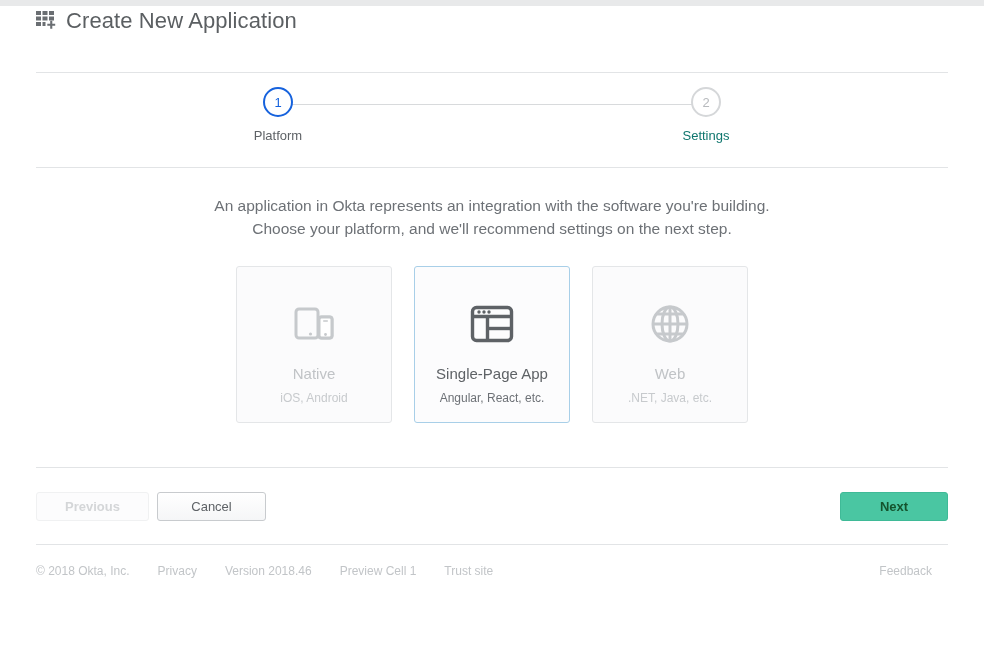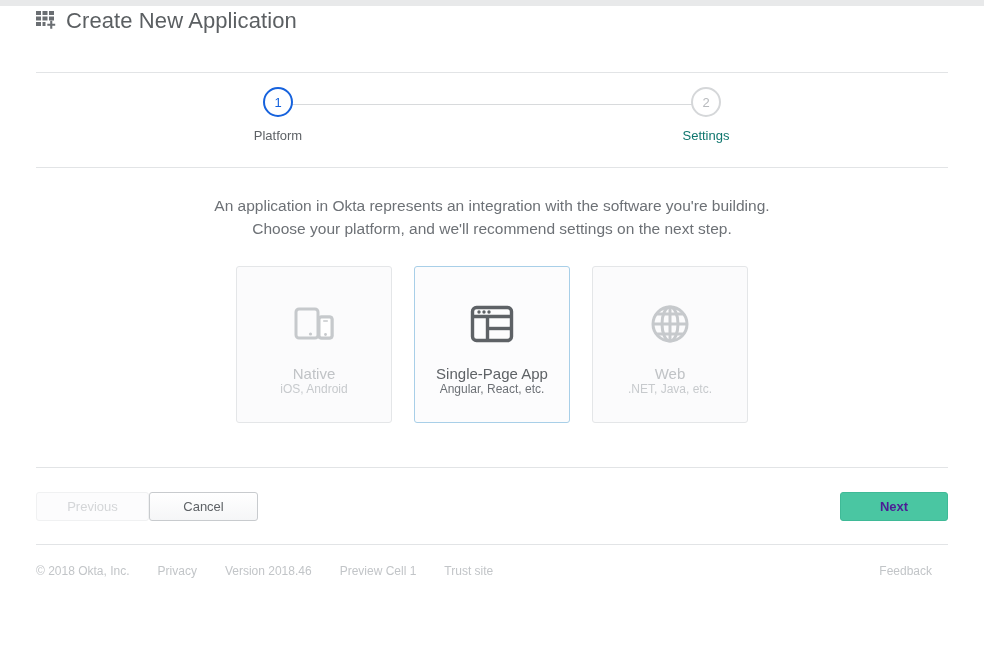--- a/index.html
+++ b/index.html
@@ -158,20 +158,21 @@
   .card-icon svg { display: block; }
   .card-title {
     margin-top: 18px;
     font-size: 15px;
     color: #c0c3c6;
   }
   .card.selected .card-title {
     color: #5e6266;
   }
   .card-sub {
+    margin-top: 9px;
     font-size: 12px;
     color: #c7cacd;
   }
   .card.selected .card-sub {
     color: #6d7176;
   }
 
   
   .actions-divider {
     margin-top: 44px;
@@ -190,37 +191,39 @@
     cursor: pointer;
     text-align: center;
     line-height: 1;
   }
   .btn-previous {
     width: 113px;
     height: 29px;
     border: 1px solid #f0f1f2;
     background: #fcfcfd;
     color: #d4d6d8;
+    margin-right: 8px;
     cursor: default;
+    font-weight: bold;
   }
   .btn-cancel {
     width: 109px;
     height: 29px;
     border: 1px solid #c8cbce;
     background: linear-gradient(#ffffff, #f5f6f7);
     color: #5e6266;
   }
   .btn-next {
     position: absolute;
     right: 0;
     width: 108px;
     height: 29px;
     border: 1px solid #3fba97;
     background: #4ac6a2;
-    color: #4c1d95;
+    color: #14532d;
     font-weight: bold;
   }
 
   
   .footer {
     position: relative;
     height: 52px;
     display: flex;
     align-items: center;
     font-size: 12px;

